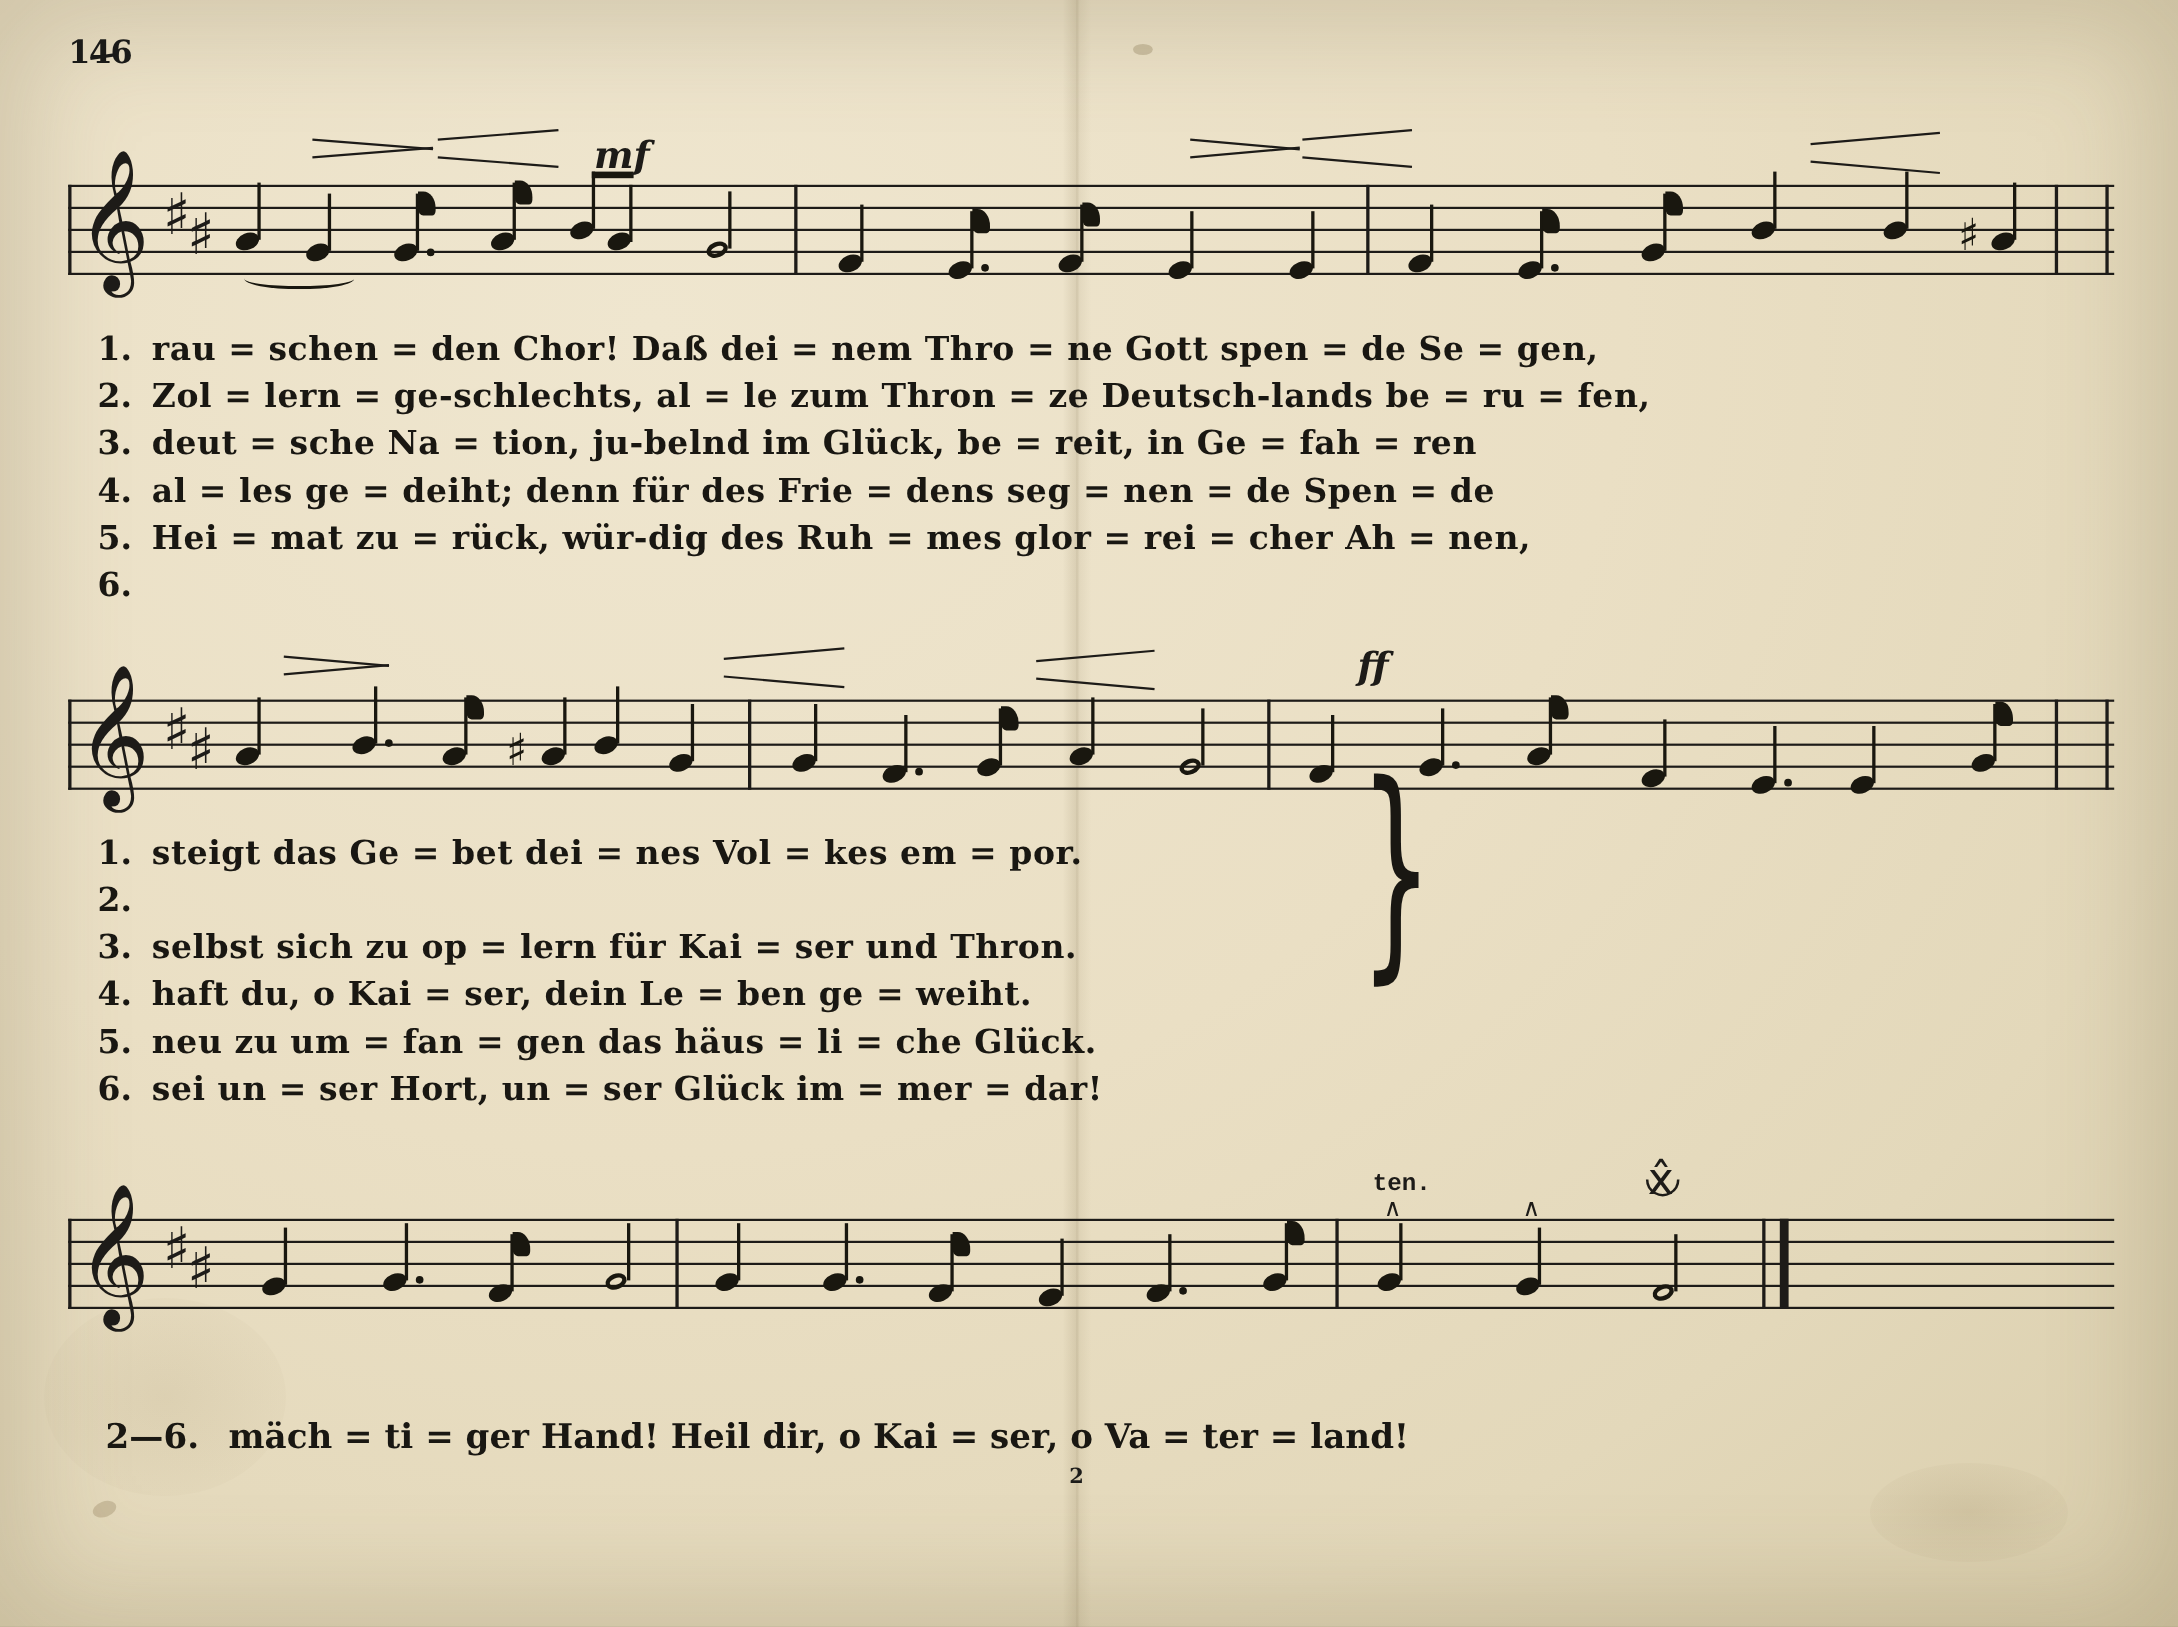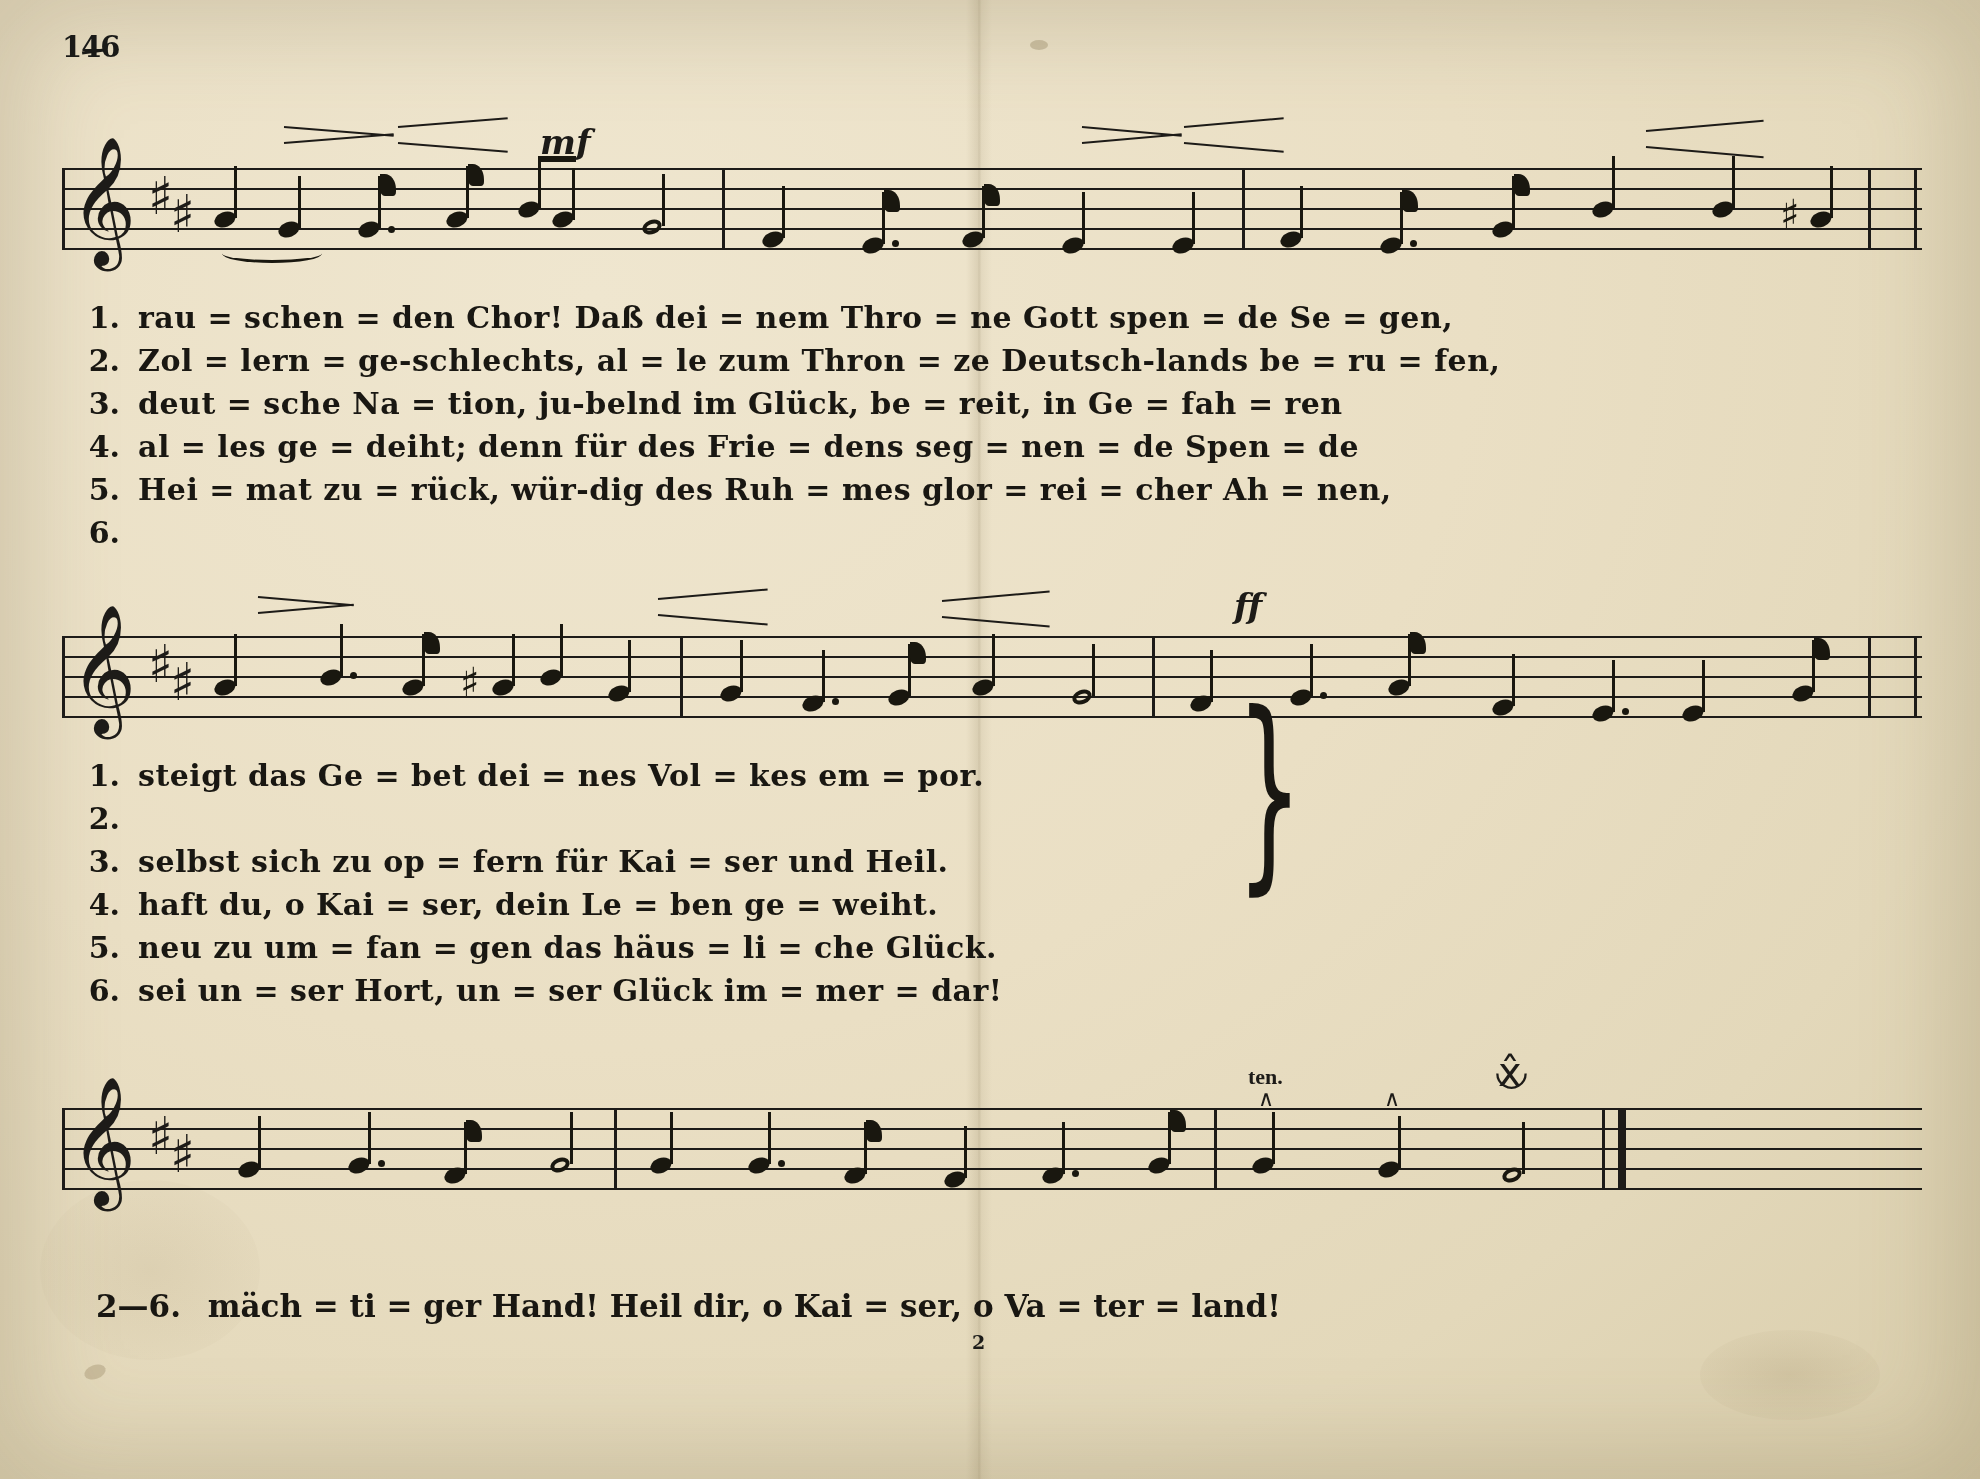--- a/index.html
+++ b/index.html
@@ -189,21 +189,21 @@
   .dynamic {
     position: absolute;
     font-family: "DejaVu Serif", serif;
     font-style: italic;
     font-weight: bold;
     font-size: 34px;
     color: #1d1b18;
   }
   .tempo-txt {
     position: absolute;
-    font-family: Liberation Serif, serif;
+    font-family: Liberation Mono, monospace;
     font-weight: bold;
     font-size: 22px;
     color: #1d1b18;
   }
   .accent {
     position: absolute;
     font-size: 22px;
     color: #1d1b18;
     font-family: "DejaVu Sans", sans-serif;
   }
@@ -528,21 +528,21 @@
   <div class="lyrics" style="top:758px;">
     <div class="lyric-row">
       <span class="lyric-num">1.</span>
       <span class="lyric-text frak">steigt das  Ge = bet  dei = nes  Vol = kes   em = por.</span>
     </div>
     <div class="lyric-row">
       <span class="lyric-num">2.</span>
     </div>
     <div class="lyric-row">
       <span class="lyric-num">3.</span>
-      <span class="lyric-text frak">selbst sich   zu    op = fern  für  Kai = ser   und Heil.</span>
+      <span class="lyric-text frak">selbst sich   zu    op = lern  für  Kai = ser   und Thron.</span>
     </div>
     <div class="lyric-row">
       <span class="lyric-num">4.</span>
       <span class="lyric-text frak">haft du,   o    Kai = ser,  dein  Le = ben   ge = weiht.</span>
     </div>
     <div class="lyric-row">
       <span class="lyric-num">5.</span>
       <span class="lyric-text frak">neu  zu   um = fan = gen  das  häus = li = che Glück.</span>
     </div>
     <div class="lyric-row">

